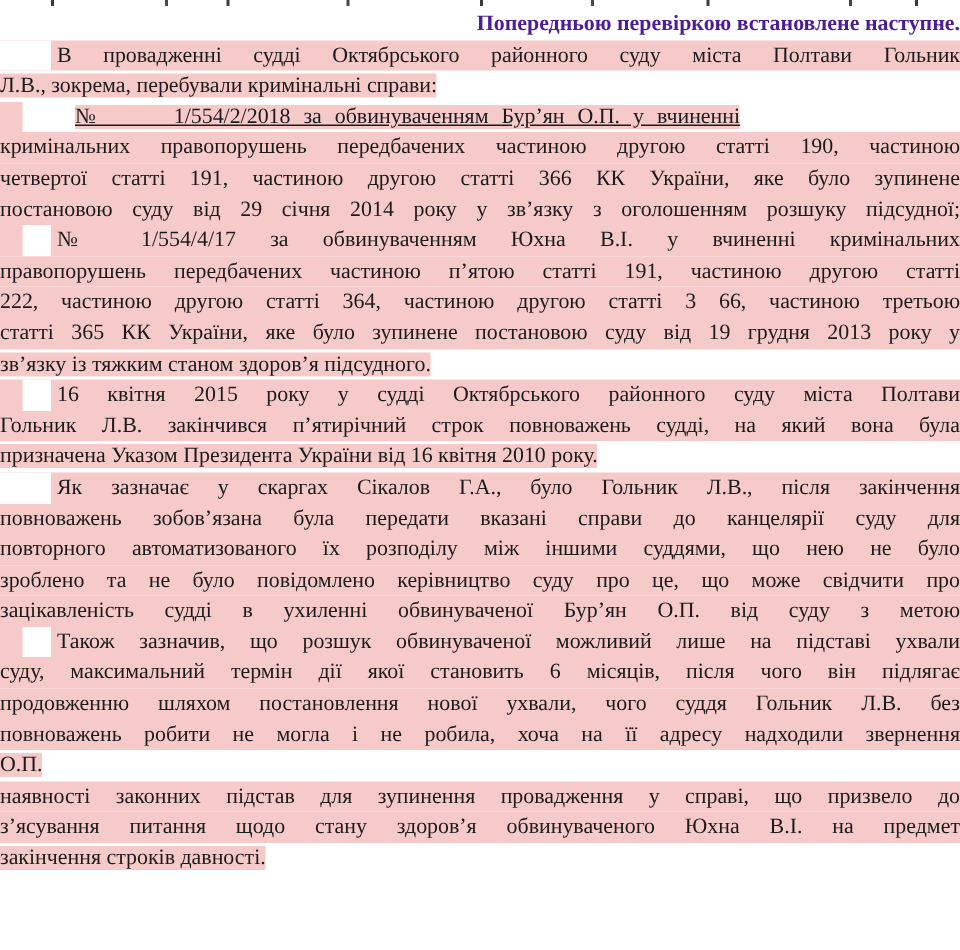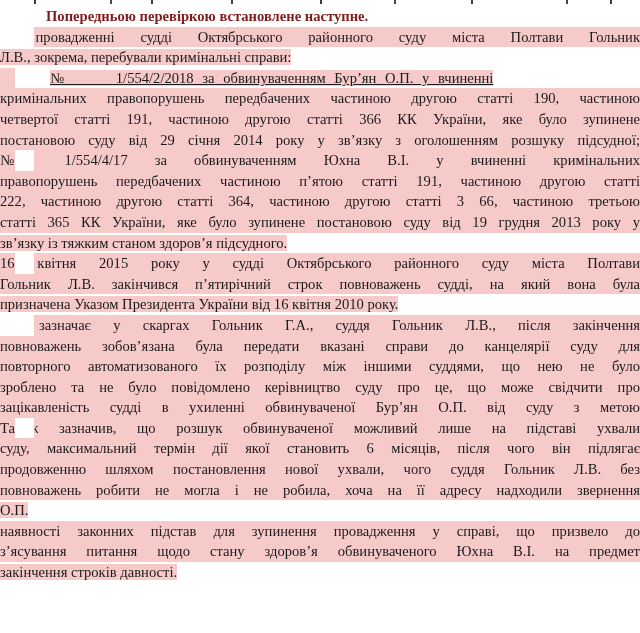--- a/index.html
+++ b/index.html
@@ -40,35 +40,37 @@
 
   .line {
     position: relative;
     height: 20.6px;
     line-height: 20.6px;
     overflow: hidden;
   }
 
   .line.heading {
     font-weight: bold;
-    color: #7f1d1d;
+    color: #4c1d95;
     padding-left: 46px;
     white-space: pre;
+    text-align: right;
   }
 
   
   .line.full {
     background: var(--hl);
     text-align: justify;
     text-align-last: justify;
   }
 
   
   .line.start {
     background: var(--hl);
+    padding-left: 38px;
     text-align: justify;
     text-align-last: justify;
   }
   .line.start::before {
     content: "";
     position: absolute;
     left: 15px; top: 0;
     width: 19px; height: 100%;
     background: #ffffff;
   }
@@ -113,21 +115,21 @@
       <div class="line full">четвертої статті 191, частиною другою статті 366 КК України, яке було зупинене</div>
       <div class="line full">постановою суду від 29 січня 2014 року у зв’язку з оголошенням розшуку підсудної;</div>
       <div class="line start">№ 1/554/4/17 за обвинуваченням Юхна В.І. у вчиненні кримінальних</div>
       <div class="line full">правопорушень передбачених частиною п’ятою статті 191, частиною другою статті</div>
       <div class="line full">222, частиною другою статті 364, частиною другою статті 3 66, частиною третьою</div>
       <div class="line full">статті 365 КК України, яке було зупинене постановою суду від 19 грудня 2013 року у</div>
       <div class="line end"><span class="hl">зв’язку із тяжким станом здоров’я підсудного.</span></div>
       <div class="line start">16 квітня 2015 року у судді Октябрського районного суду міста Полтави</div>
       <div class="line full">Гольник Л.В. закінчився п’ятирічний строк повноважень судді, на який вона була</div>
       <div class="line end"><span class="hl">призначена Указом Президента України від 16 квітня 2010 року.</span></div>
-      <div class="line start nostub">Як зазначає у скаргах Гольник Г.А., суддя Гольник Л.В., після закінчення</div>
+      <div class="line start nostub">Як зазначає у скаргах Сікалов Г.А., було Гольник Л.В., після закінчення</div>
       <div class="line full">повноважень зобов’язана була передати вказані справи до канцелярії суду для</div>
       <div class="line full">повторного автоматизованого їх розподілу між іншими суддями, що нею не було</div>
       <div class="line full">зроблено та не було повідомлено керівництво суду про це, що може свідчити про</div>
       <div class="line full">зацікавленість судді в ухиленні обвинуваченої Бур’ян О.П. від суду з метою</div>
       <div class="line start">Також зазначив, що розшук обвинуваченої можливий лише на підставі ухвали</div>
       <div class="line full">суду, максимальний термін дії якої становить 6 місяців, після чого він підлягає</div>
       <div class="line full">продовженню шляхом постановлення нової ухвали, чого суддя Гольник Л.В. без</div>
       <div class="line full">повноважень робити не могла і не робила, хоча на її адресу надходили звернення</div>
       <div class="line end"><span class="hl">О.П.</span></div>
       <div class="line full">наявності законних підстав для зупинення провадження у справі, що призвело до</div>

